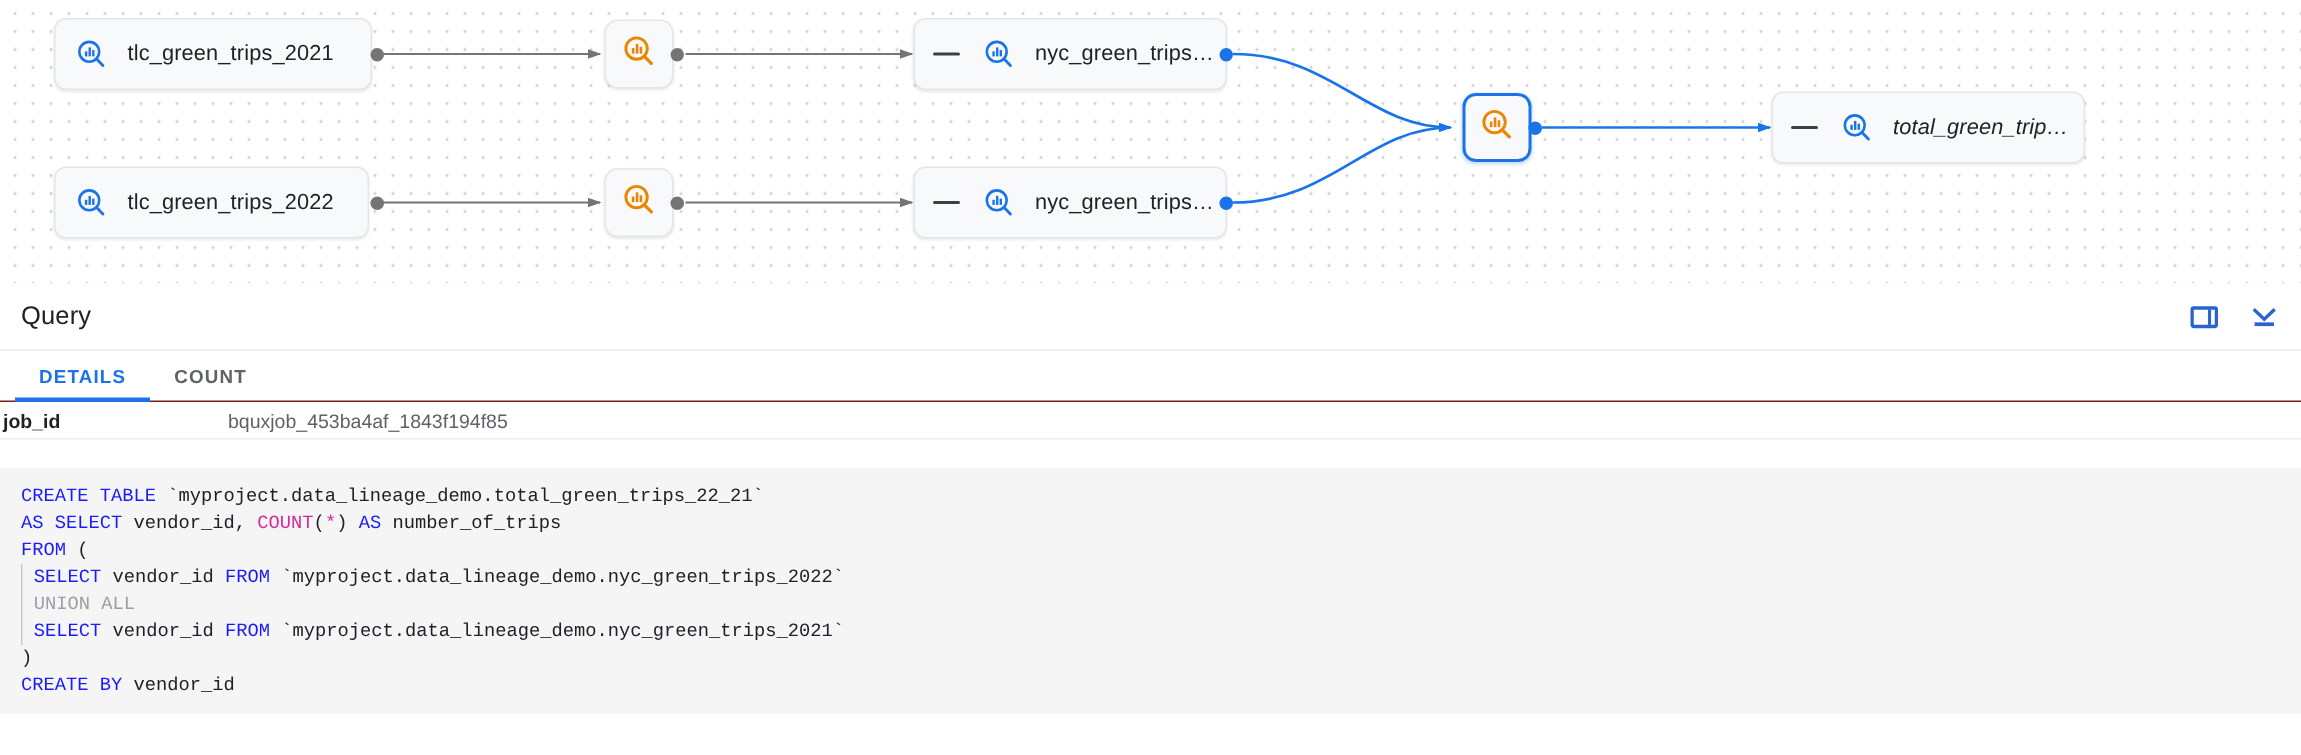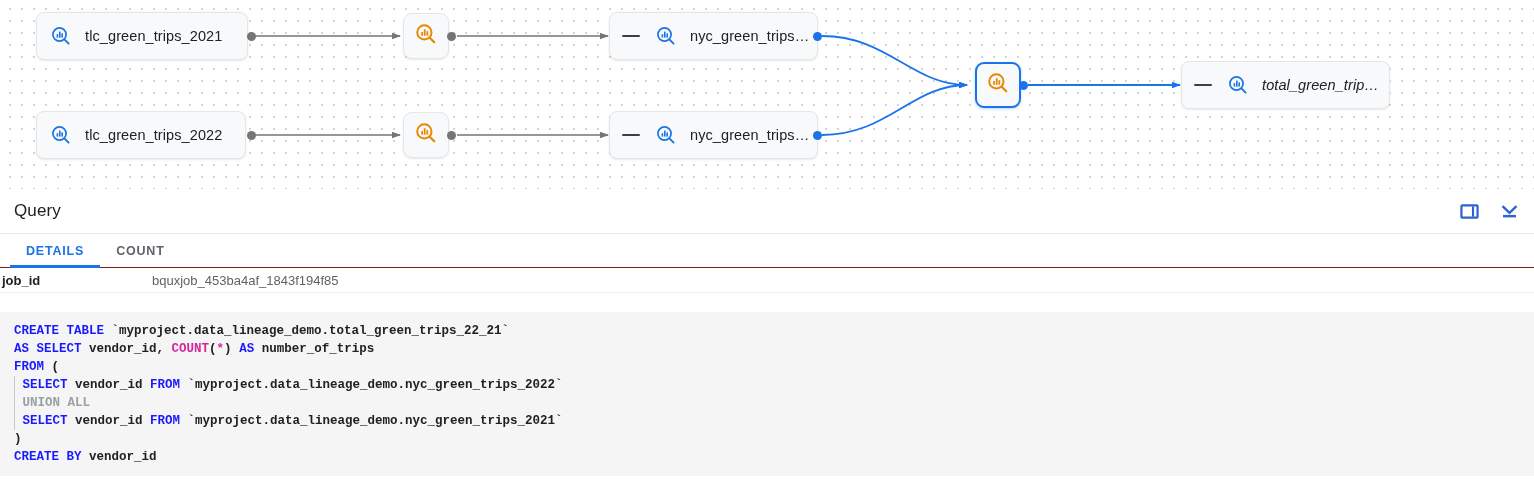--- a/index.html
+++ b/index.html
@@ -112,21 +112,21 @@
     margin-top:19px;
     background:#f5f5f5;
     padding:10px 0 10px 0;
     min-height:155px;
     box-sizing:border-box;
   }
   #code-block pre{
     margin:0;padding:0 14px;
     font-family:"Liberation Mono","DejaVu Sans Mono",monospace;
     font-size:12.5px;line-height:18px;
-    white-space:pre;color:#202124;font-weight:bold;
+    white-space:pre;color:#202124;
   }
   .kw{color:#1a1aff;}
   .fn{color:#d6289b;}
   .punct{color:#d6289b;}
   .dim{color:#9aa0a6;}
   .guide{
     display:inline-block;width:0;border-left:1px solid #c9c9c9;height:18px;
     vertical-align:top;margin-right:0;
   }
 </style>

